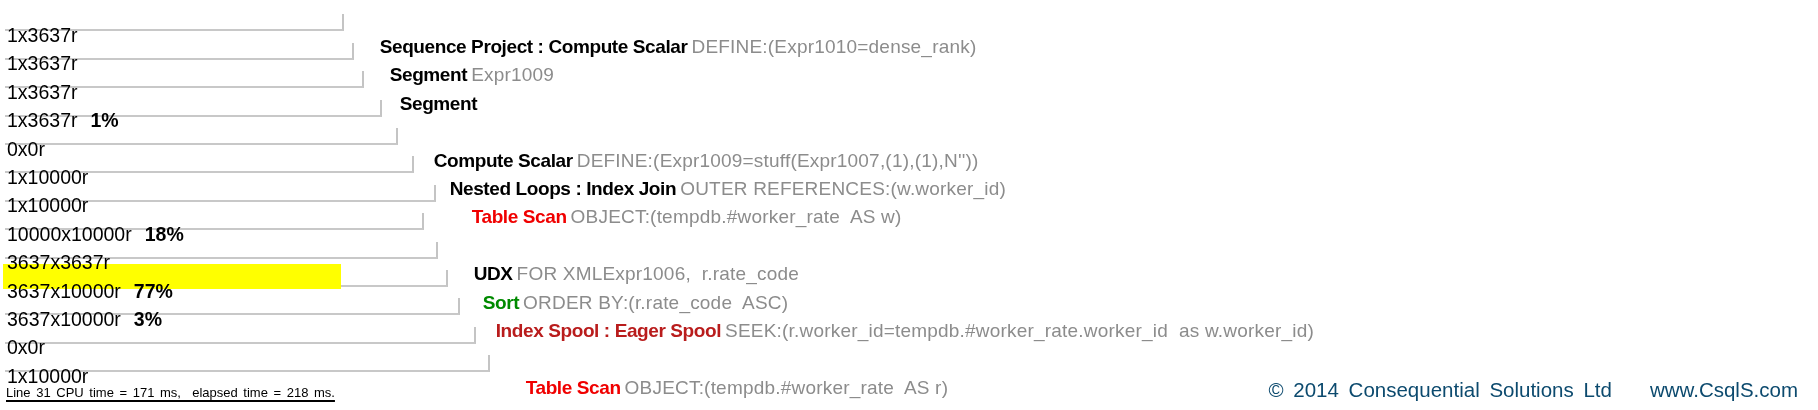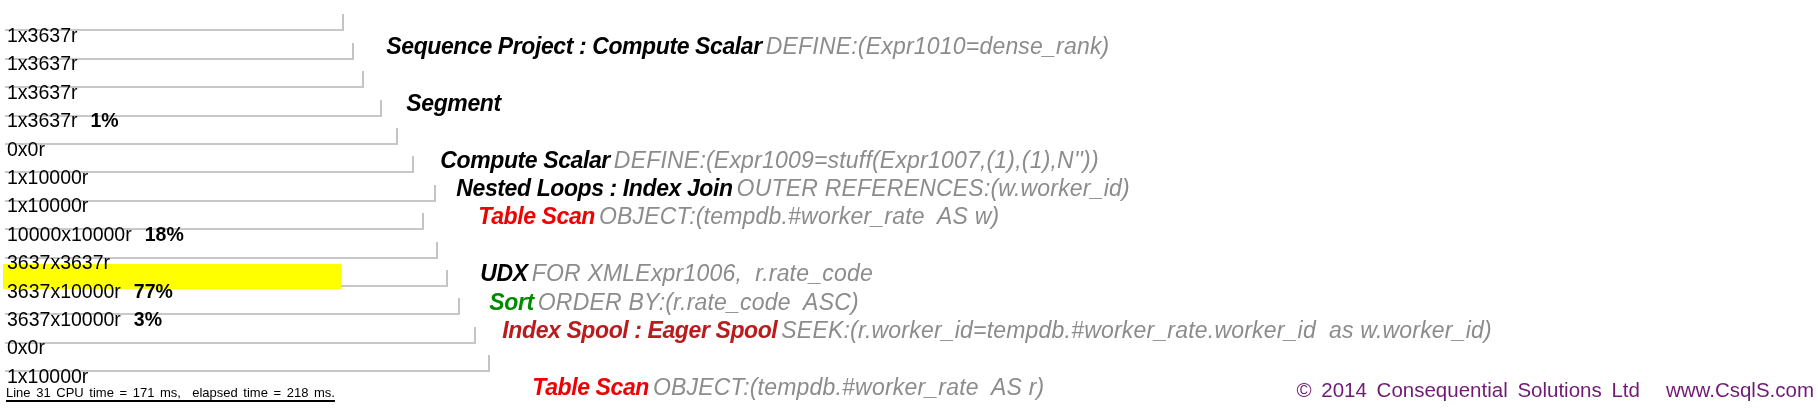--- a/index.html
+++ b/index.html
@@ -54,24 +54,23 @@
     gap: 13px;
     z-index: 2;
     white-space: pre;
   }
   .pct { font-weight: bold; }
   .op-line {
     position: absolute;
     top: 0;
     height: 28.4px;
     line-height: 27px;
-    font-size: 23px;
+    font-size: 19px;
     white-space: pre;
     z-index: 2;
-    font-style: italic;
   }
   .op {
     font-weight: bold;
     color: #000000;
     letter-spacing: -0.4px;
   }
   .detail {
     color: #8c8c8c;
     margin-left: 4px;
     letter-spacing: 0.2px;
@@ -90,26 +89,26 @@
     font-size: 13px;
     color: #000000;
     white-space: pre;
     text-decoration: underline;
     text-decoration-thickness: 2px;
     text-underline-offset: 3px;
     word-spacing: 2px;
   }
   .brand {
     display: flex;
-    gap: 26px;
+    gap: 38px;
     font-size: 20.5px;
-    color: #701a75;
+    color: #0c4a6e;
     white-space: pre;
     word-spacing: 4px;
-    padding-right: 4px;
+    padding-right: 20px;
   }
 </style>
 </head>
 <body>
 
 <div id="plan">
     <div class="row">
 
     <div class="bar" style="width: 337px;"></div>
     <div class="label-line">
@@ -117,20 +116,23 @@
     </div>
     <div class="op-line" style="left: 348px;">
       <span class="op" style="color: rgb(0, 0, 0);">Sequence Project : Compute Scalar</span><span class="detail">DEFINE:(Expr1010=dense_rank)</span>
     </div>
   </div>
     <div class="row">
 
     <div class="bar" style="width: 347px;"></div>
     <div class="label-line">
       <span>1x3637r</span><span class="pct"></span>
+    </div>
+    <div class="op-line" style="left: 358px;">
+      <span class="op" style="color: rgb(0, 0, 0);">Segment</span><span class="detail">Expr1009</span>
     </div>
   </div>
     <div class="row">
 
     <div class="bar" style="width: 357px;"></div>
     <div class="label-line">
       <span>1x3637r</span><span class="pct"></span>
     </div>
     <div class="op-line" style="left: 368px;">
       <span class="op" style="color: rgb(0, 0, 0);">Segment</span><span class="detail"></span>

